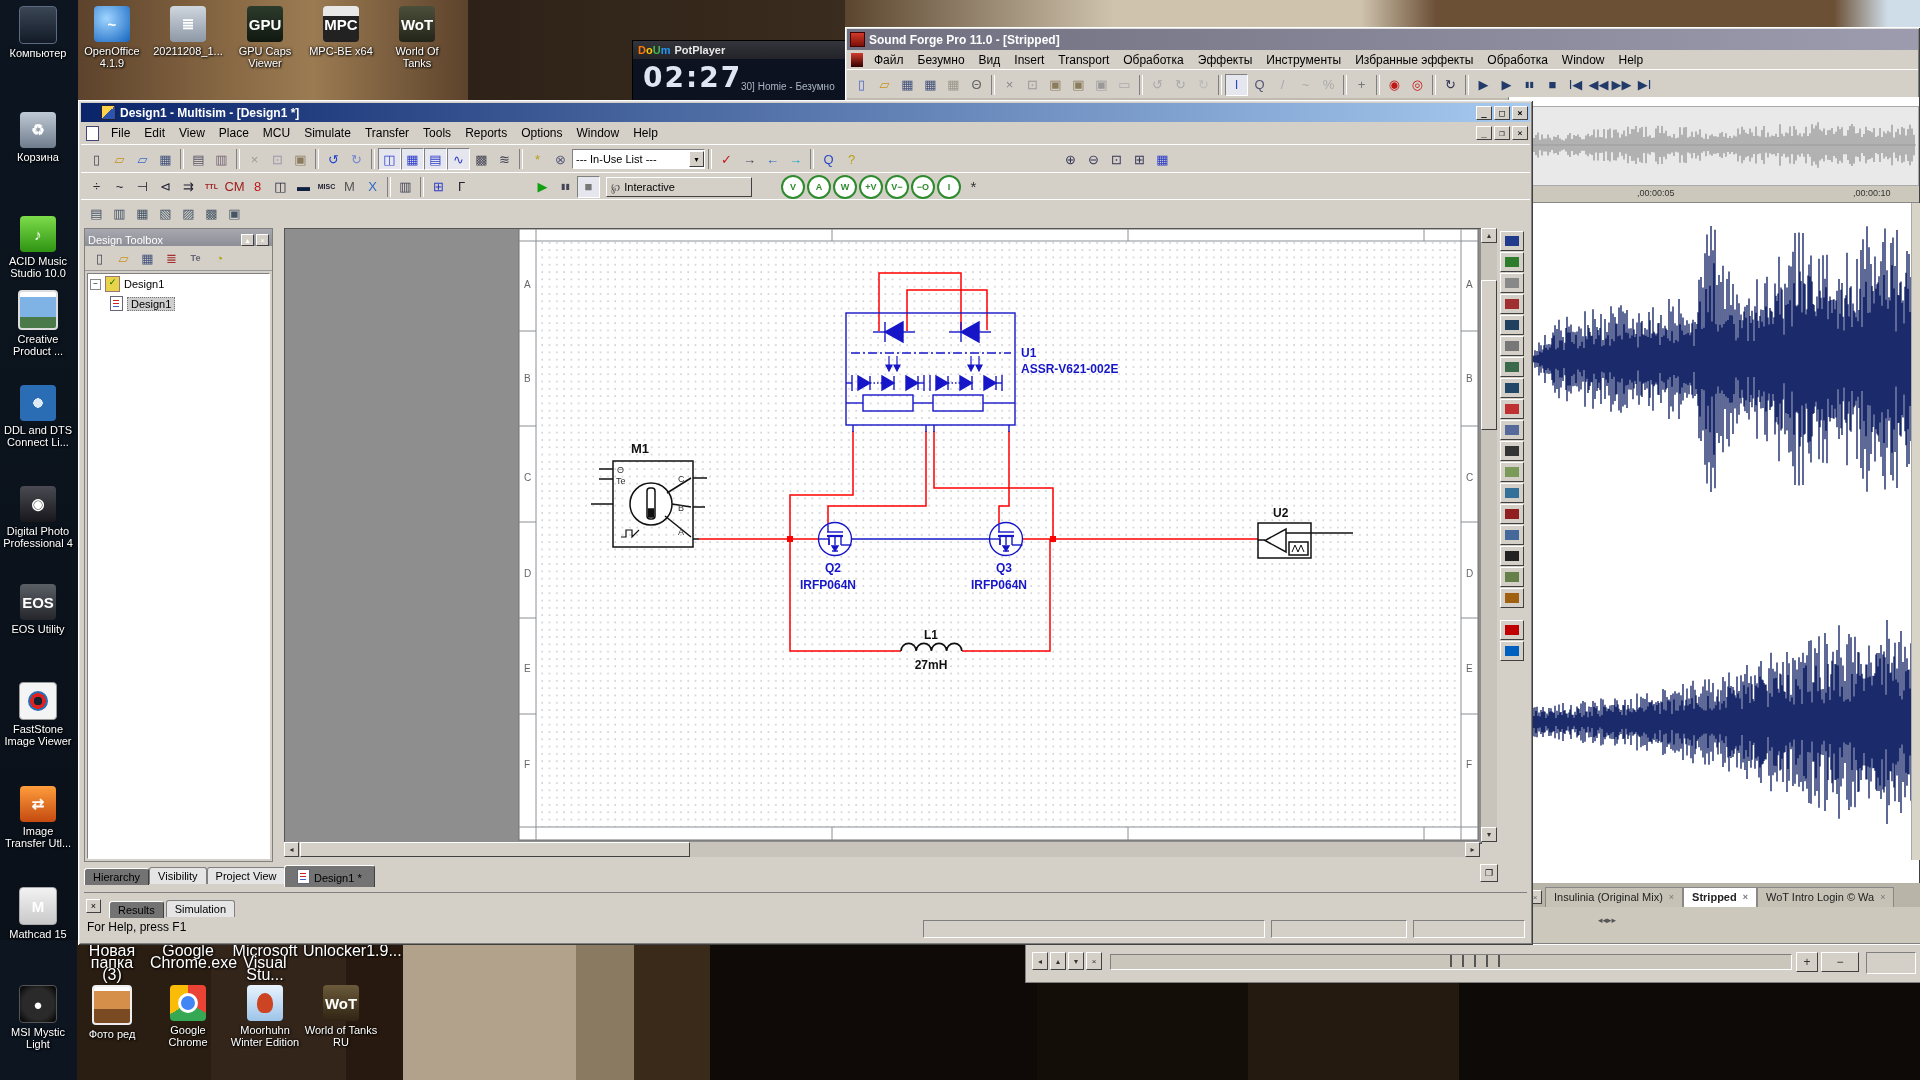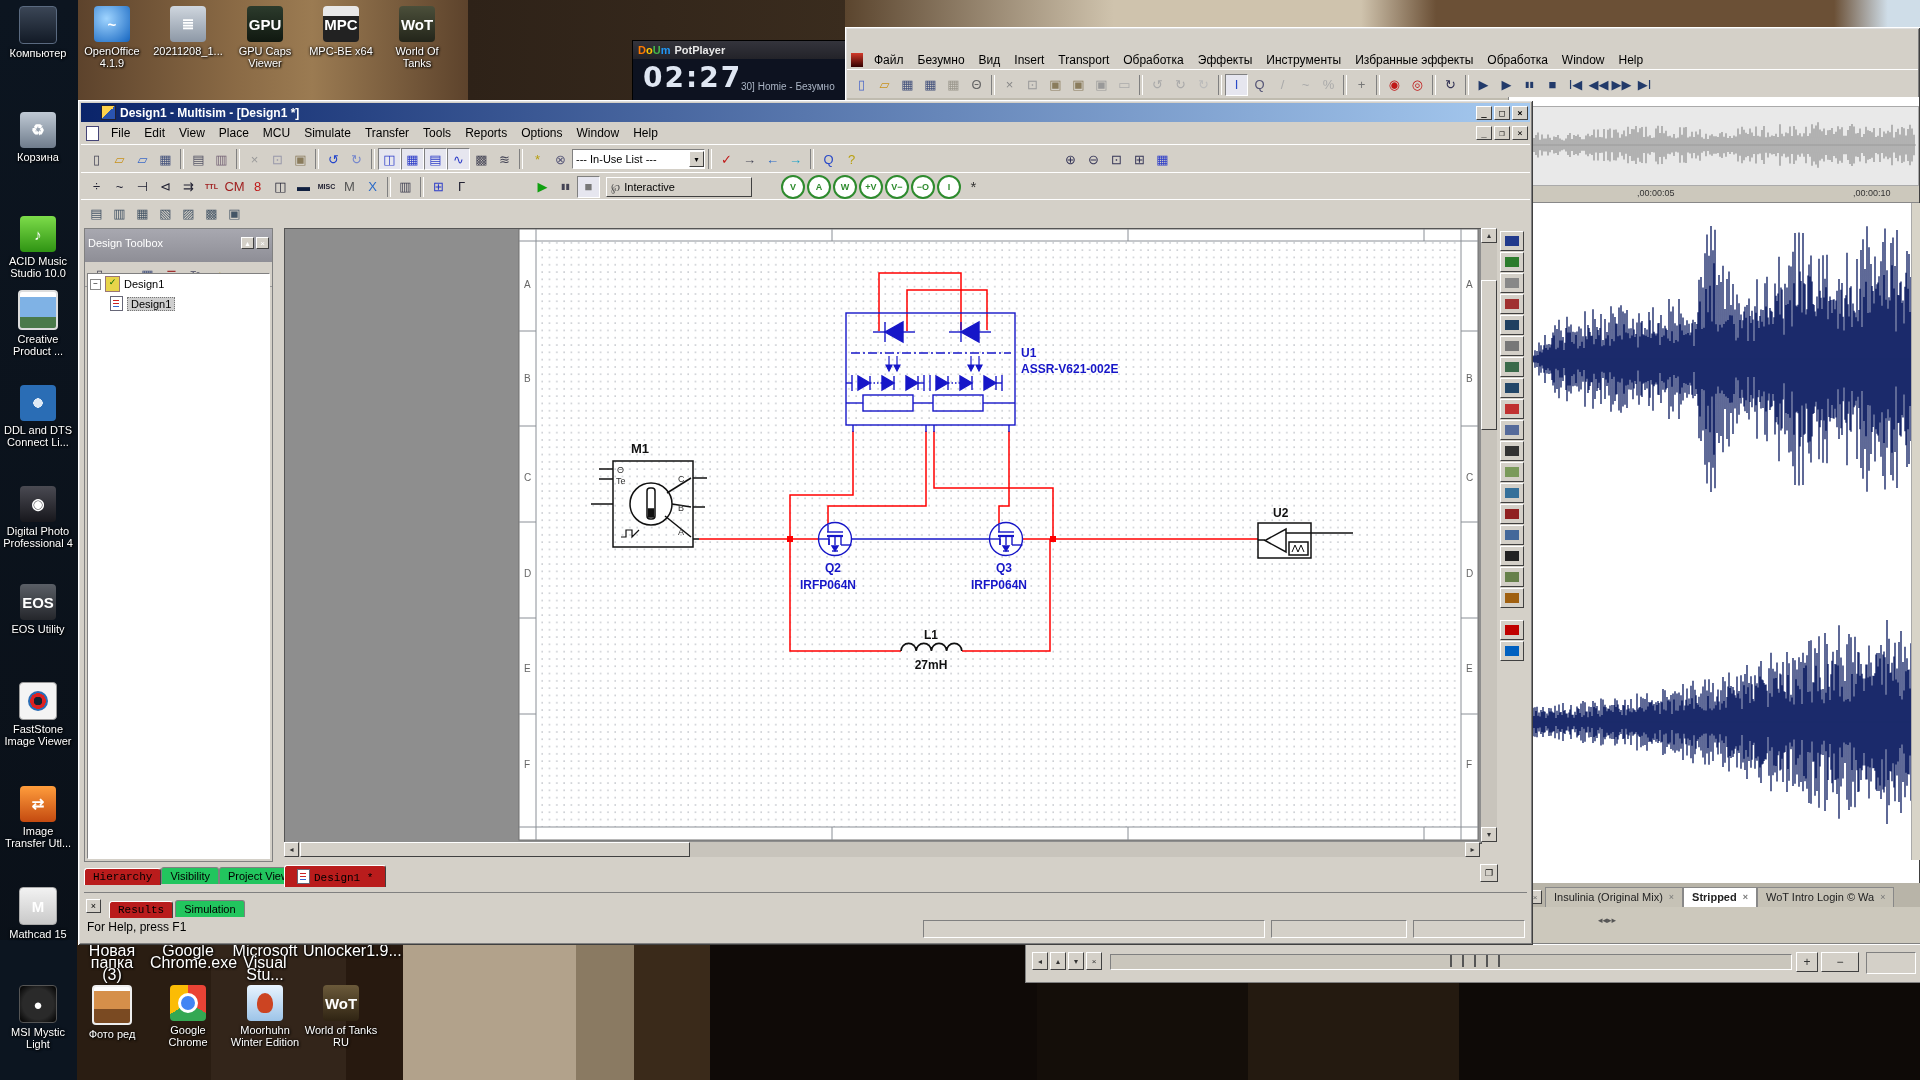--- a/index.html
+++ b/index.html
@@ -66,40 +66,40 @@
   #ms-title{left:3px;top:3px;right:3px;height:19px;background:linear-gradient(90deg,#0a246a,#a6caf0);
     display:flex;align-items:center;padding-left:20px;color:#fff;font-size:12px;font-weight:bold;}
   #ms-menu{left:3px;top:23px;right:3px;height:20px;display:flex;align-items:center;}
   .ms-row{left:3px;right:3px;display:flex;align-items:center;padding-left:4px;
     border-top:1px solid #fff;}
   #ms-tb1{top:44px;height:28px;}
   #ms-tb2{top:72px;height:27px;}
   #ms-tb3{top:99px;height:26px;}
   #ms-dtb{left:6px;top:128px;width:187px;height:632px;background:#d4d0c8;border:1px solid #808080;}
   #ms-dtb-hdr{height:17px;background:linear-gradient(#a8a8b0,#8e8e96);color:#fff;font-size:11px;
-    display:flex;align-items:flex-start;padding:8px 3px;}
+    display:flex;align-items:flex-end;padding:0 3px;}
   #ms-dtb-tools{height:24px;display:flex;align-items:center;gap:3px;padding-left:4px;border-bottom:1px solid #999;}
   #ms-dtb-tree{position:absolute;left:2px;right:2px;top:44px;bottom:2px;background:#fff;
     border:1px solid;border-color:#808080 #fff #fff #808080;font-size:11px;}
   .treerow{display:flex;align-items:center;gap:4px;padding:2px 2px;}
   .plusbox{width:9px;height:9px;border:1px solid #888;background:#fff;font-size:8px;line-height:7px;text-align:center;}
   .clip{width:13px;height:14px;background:#e8d44a;border:1px solid #977;position:relative;font-size:9px;color:#060;text-align:center;}
   .pageic{width:11px;height:13px;background:#fff;border:1px solid #667;position:relative;}
   .pageic:after{content:"";position:absolute;left:2px;top:3px;width:6px;height:1px;background:#c22;box-shadow:0 3px 0 #c22,0 6px 0 #36c;}
   #ms-canvas{left:206px;top:128px;width:1196px;height:614px;background:#8e8e8e;border:1px solid #555;overflow:hidden;}
   #ms-vscroll{left:1403px;top:128px;width:16px;height:614px;}
   #ms-idock{left:1422px;top:130px;width:28px;}
   .idk{width:22px;height:18px;margin:1px 0;background:#d4d0c8;border:1px solid;border-color:#fff #404040 #404040 #fff;
     display:flex;align-items:center;justify-content:center;}
   .idk i{display:block;width:14px;height:10px;}
   #ms-hscroll{left:206px;top:742px;width:1196px;height:15px;}
   #ms-dtbtabs{left:6px;top:760px;height:24px;display:flex;align-items:flex-end;}
-  .ltab{border:1px solid #808080;border-bottom:none;background:#22c55e;font-size:11px;
+  .ltab{border:1px solid #808080;border-bottom:none;background:#e5e5e5;font-size:11px;
     padding:2px 8px;border-radius:3px 3px 0 0;color:#000;}
-  .ltab.on{background:#b91c1c;position:relative;top:1px;border-color:#fff #404040 transparent #fff;font-family:Liberation Mono, monospace;}
+  .ltab.on{background:#737373;position:relative;top:1px;border-color:#fff #404040 transparent #fff;}
   #ms-sheettabs{left:206px;top:760px;height:26px;display:flex;align-items:flex-end;}
   #ms-results{left:6px;top:792px;right:6px;height:24px;display:flex;align-items:flex-end;gap:4px;border-top:1px solid #808080;}
   #ms-status{left:4px;top:820px;right:4px;height:22px;display:flex;font-size:12px;}
   .statpane{height:16px;border:1px solid;border-color:#808080 #fff #fff #808080;margin-left:6px;}
   
   #soundforge{left:845px;top:27px;width:1075px;height:916px;z-index:3;}
   #sf-title{left:2px;top:2px;right:2px;height:21px;background:linear-gradient(90deg,#6f6f80,#9c9cae);
     display:flex;align-items:center;color:#fff;font-weight:bold;font-size:12px;padding-left:3px;}
   #sf-menu{left:2px;top:23px;right:2px;height:19px;display:flex;align-items:center;}
   #sf-toolbar{left:2px;top:42px;right:2px;height:29px;display:flex;align-items:center;padding-left:3px;border-top:1px solid #fff;}
@@ -297,20 +297,24 @@
 <div id="pot" class="abs">
   <div id="pot-title">
     <span style="color:#ff7a00;">D<span style="color:#ffc400;">o</span><span style="color:#45b54a;">U</span><span style="color:#2196f3;">m</span></span>
     <span>PotPlayer</span>
   </div>
   <div class="abs" style="left:10px;top:20px;font-size:28px;font-weight:bold;color:#dfe6f2;letter-spacing:2px;font-family:'DejaVu Sans',sans-serif;">02:27</div>
   <div class="abs" style="left:108px;top:40px;font-size:10px;color:#aab4c4;white-space:nowrap;overflow:hidden;width:100px;">30] Homie - Безумно</div>
 </div>
 
 <div id="soundforge" class="abs w98">
+  <div id="sf-title" class="abs">
+    <span style="width:13px;height:13px;background:linear-gradient(#d23a2a,#7a1008);border:1px solid #400;margin-right:4px;display:inline-block;"></span>
+    <span>Sound Forge Pro 11.0 - [Stripped]</span>
+  </div>
   <div id="sf-menu" class="abs">
     <span style="width:12px;height:14px;background:linear-gradient(#d23a2a,#300);margin:0 4px;display:inline-block;"></span>
     <span id="sf-menu-items" style="display:flex;">
         <span class="menu-item">Файл</span>
         <span class="menu-item">Безумно</span>
         <span class="menu-item">Вид</span>
         <span class="menu-item">Insert</span>
         <span class="menu-item">Transport</span>
         <span class="menu-item">Обработка</span>
         <span class="menu-item">Эффекты</span>

